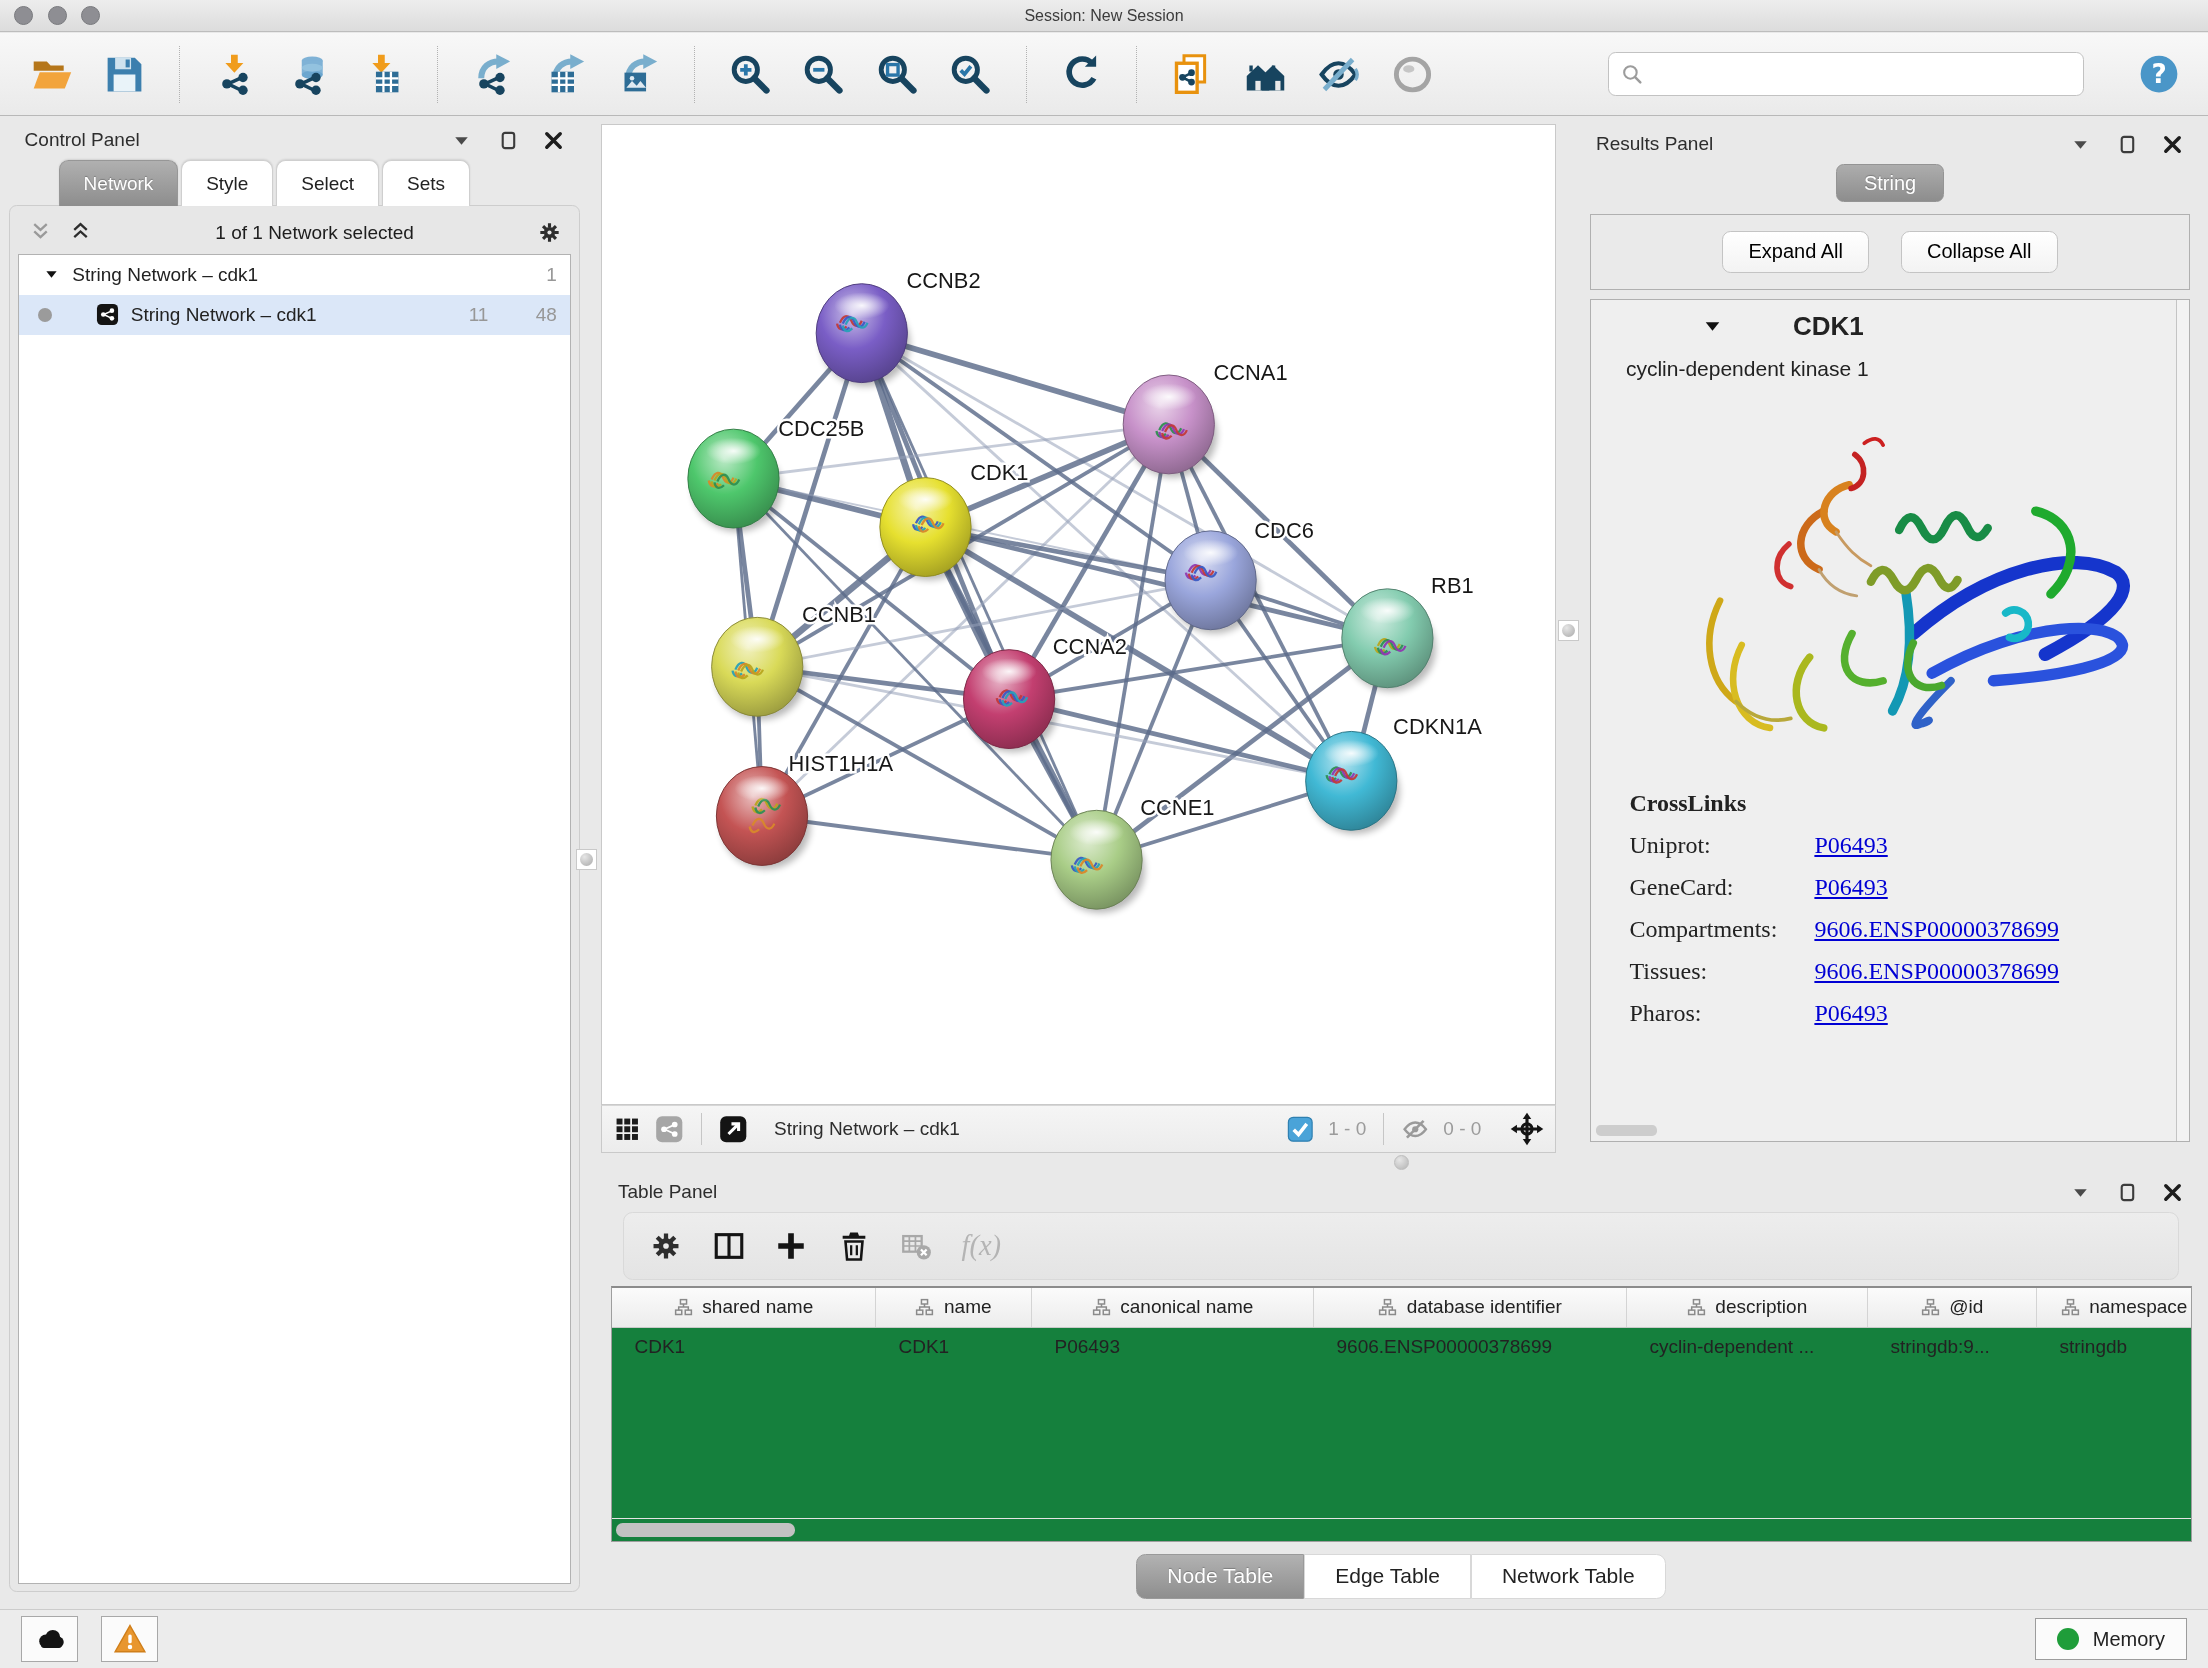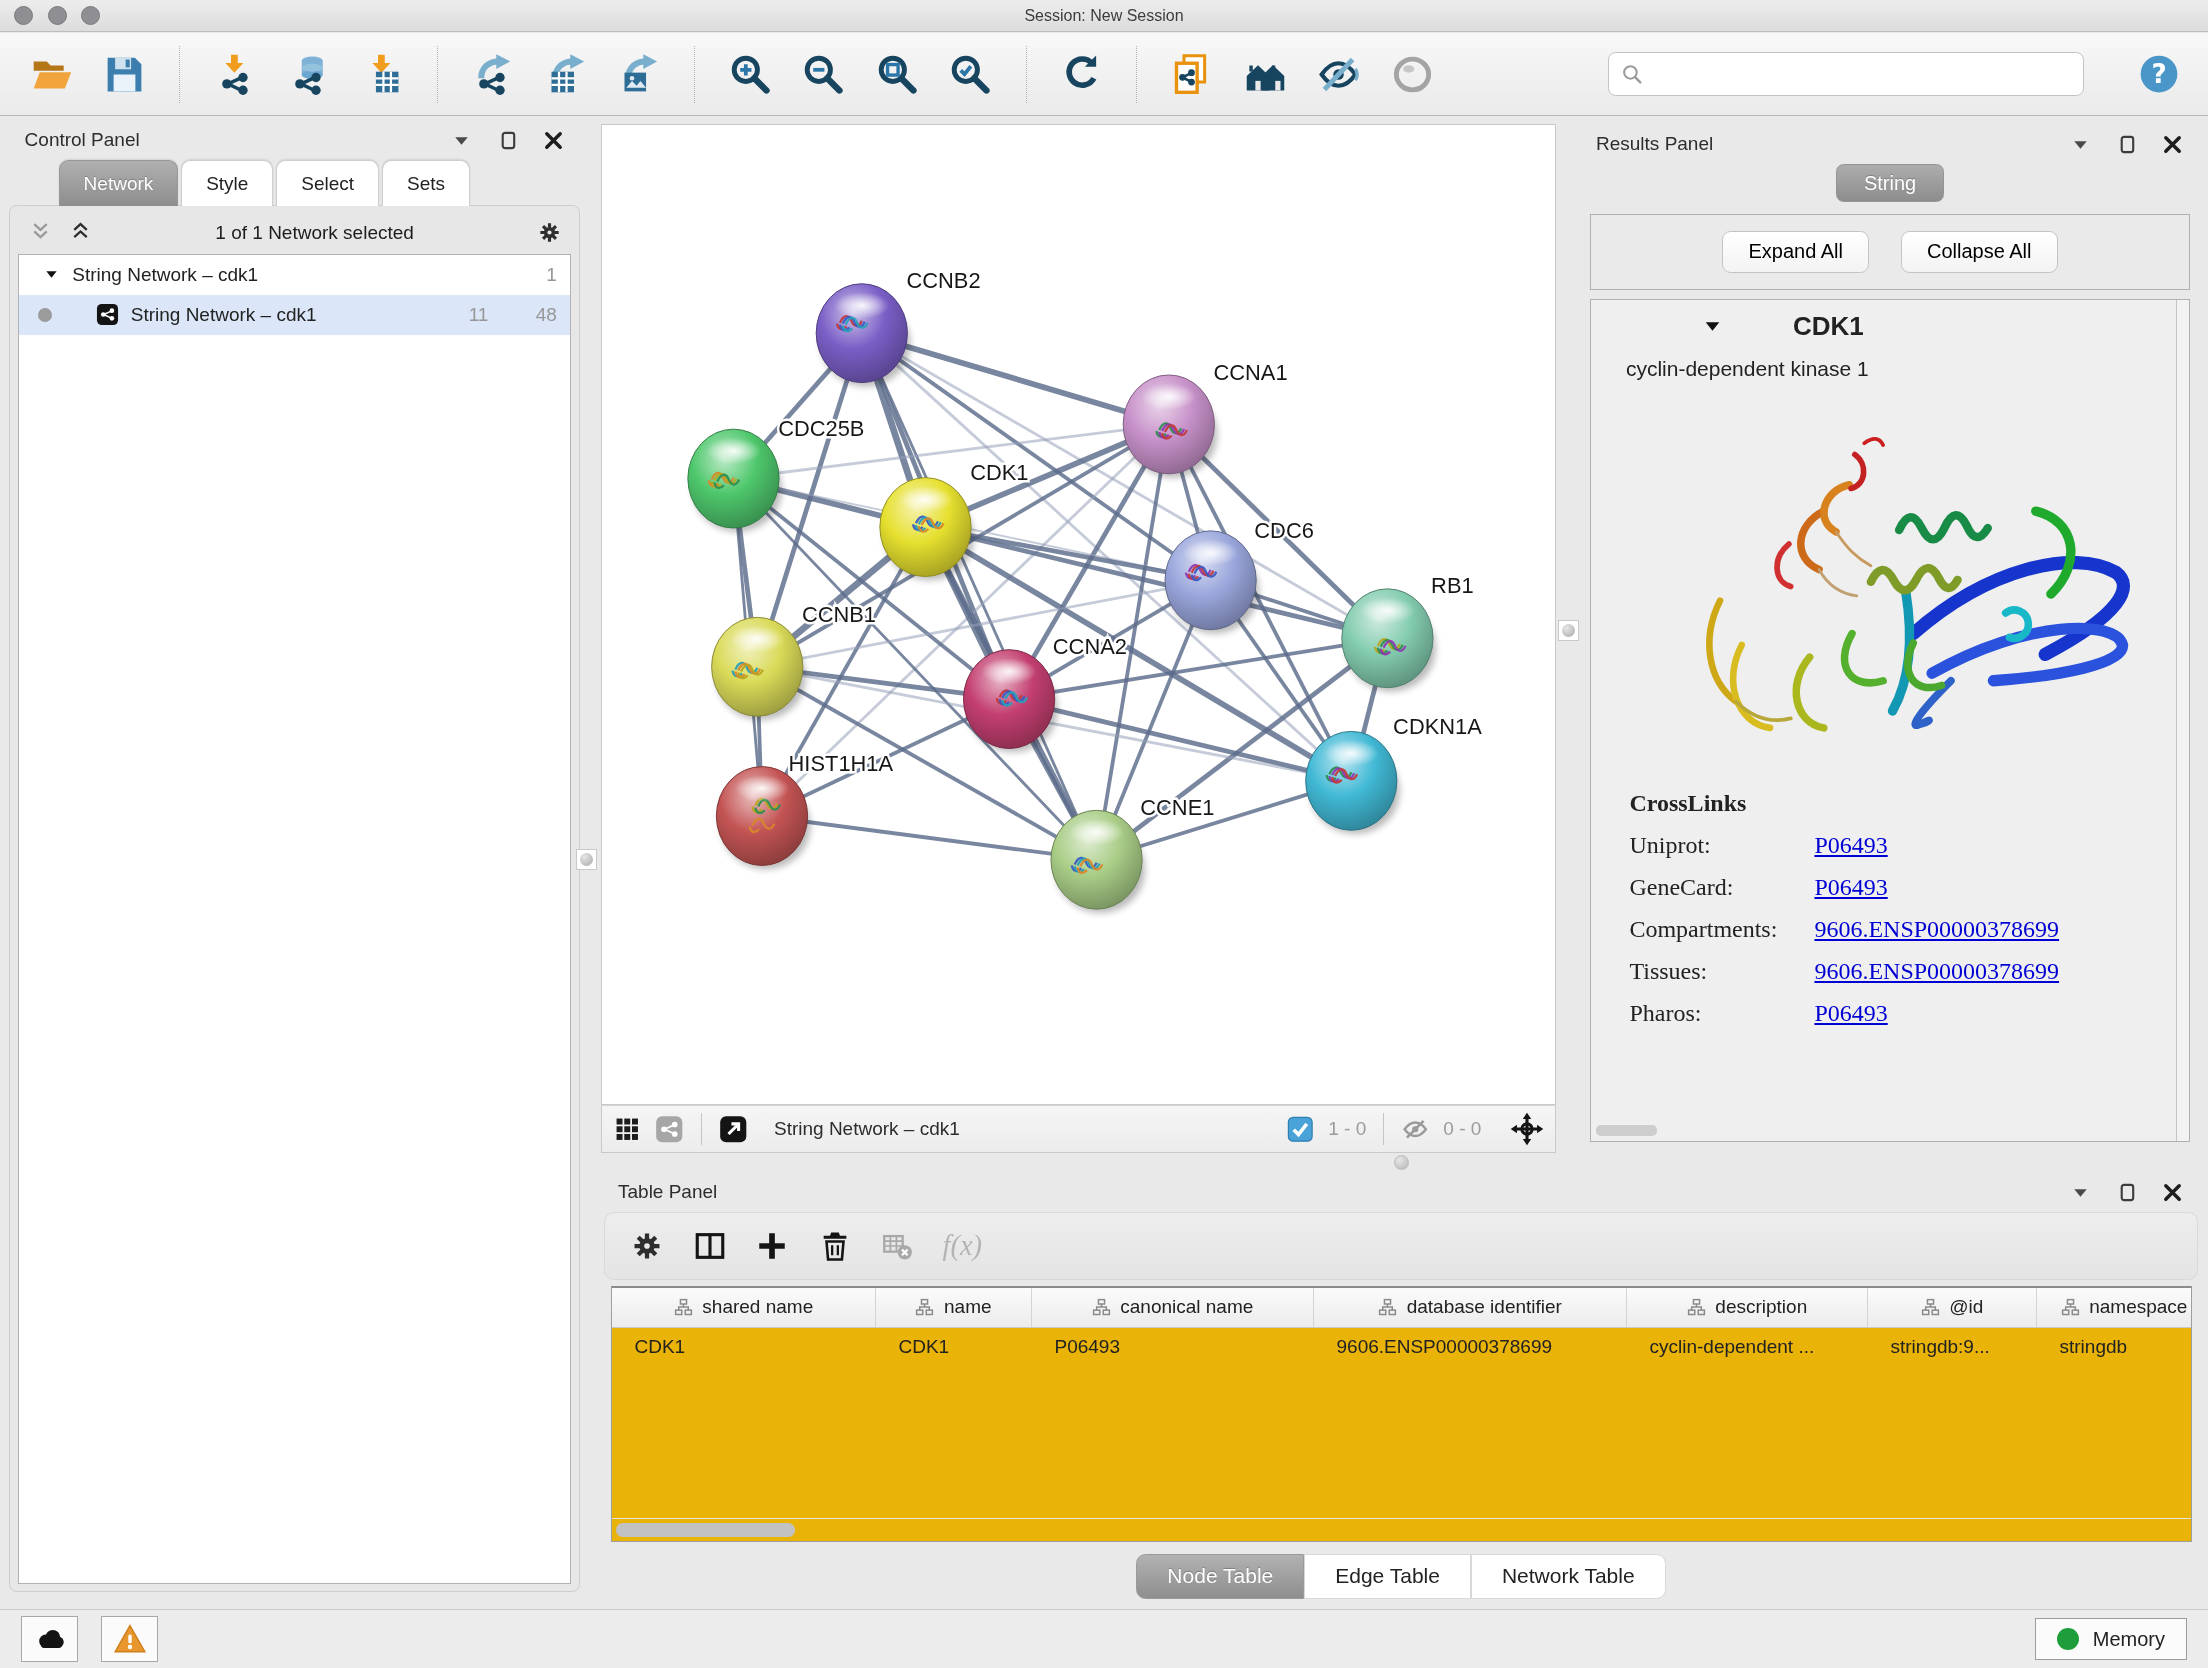--- a/index.html
+++ b/index.html
@@ -70,24 +70,24 @@
   #rp-protein svg{width:100%;height:100%}
   #rp-cross{font-family:"Liberation Serif",serif;padding-left:28.5px}
   #rp-crosshead{font-size:24px;font-weight:bold;margin:15px 0 5.7px}
   .clrow{display:flex;font-size:24px;margin:15px 0;align-items:flex-start}
   .cllabel{width:185px;flex:none}
   .cllink{color:#0000d4;text-decoration:underline;cursor:pointer}
   #rp-vtrack{position:absolute;right:0;top:0;bottom:0;width:12.4px;border-left:1px solid #c4c4c4;background:#f3f3f3}
   #rp-hthumb{position:absolute;left:4.8px;bottom:4.8px;width:61px;height:10.5px;background:#cdcdcd;border-radius:4.8px}
   
   #table-panel{position:absolute;left:601px;top:1172px;width:1600px;height:436px;display:flex;flex-direction:column}
-  #tp-toolbar{margin:0 3px;background:linear-gradient(#ededed,#e4e4e4);border:1px solid #d9d9d9;border-radius:9.5px;display:flex;align-items:center;gap:28.5px;padding:0 25px;height:68px;flex:none}
+  #tp-toolbar{margin:0 22px;background:linear-gradient(#ededed,#e4e4e4);border:1px solid #d9d9d9;border-radius:9.5px;display:flex;align-items:center;gap:28.5px;padding:0 25px;height:68px;flex:none}
   #tp-toolbar .pic{width:34px;height:34px;display:inline-flex;cursor:pointer}
   #fx-btn{font-family:"Liberation Serif",serif;font-style:italic;font-size:28.5px;color:#b4b4b4;cursor:default}
-  #tp-table{flex:1;margin:5.7px 9.5px 0;background:#eab308;border:1px solid #9e9e9e;border-top:2.9px solid #8b8b8b;display:flex;flex-direction:column;overflow:hidden}
+  #tp-table{flex:1;margin:5.7px 9.5px 0;background:#15803d;border:1px solid #9e9e9e;border-top:2.9px solid #8b8b8b;display:flex;flex-direction:column;overflow:hidden}
   #tp-headrow{display:flex;background:linear-gradient(#fbfbfb,#ececec);border-bottom:1px solid #c9c9c9;height:40px;flex:none}
   .thcell{display:flex;align-items:center;justify-content:center;gap:8.6px;font-size:19px;border-right:1px solid #d4d4d4;overflow:hidden;white-space:nowrap;flex:none}
   .thcell .pic{width:21px;height:21px;display:inline-flex;flex:none}
   .tdrow{display:flex;height:38px;flex:none}
   .tdcell{font-size:19px;padding:8.6px 0 0 23px;white-space:nowrap;overflow:hidden;flex:none}
   #tp-spacer{flex:1}
   #tp-scroll{height:23px;border-top:1px solid #e4e4e4;display:flex;align-items:center;padding:0 4.8px;flex:none}
   #tp-thumb{width:179px;height:14.3px;border-radius:6.7px;background:#c2c2c2;cursor:pointer}
   #tp-tabs{display:flex;justify-content:center;margin:11.4px 0 9.5px;flex:none}
   .ttab{font-size:21px;padding:9.5px 30px;background:#fff;border:1px solid #d8d8d8;cursor:pointer}

